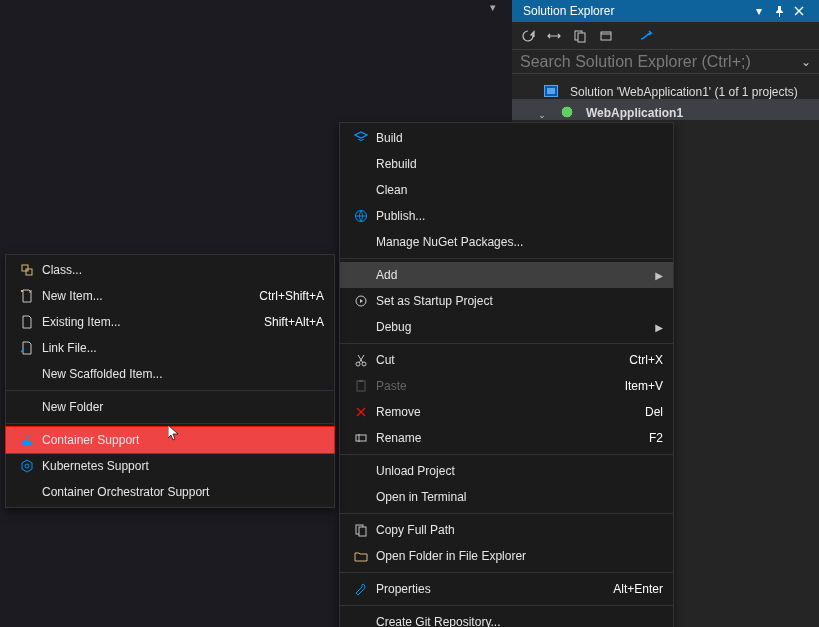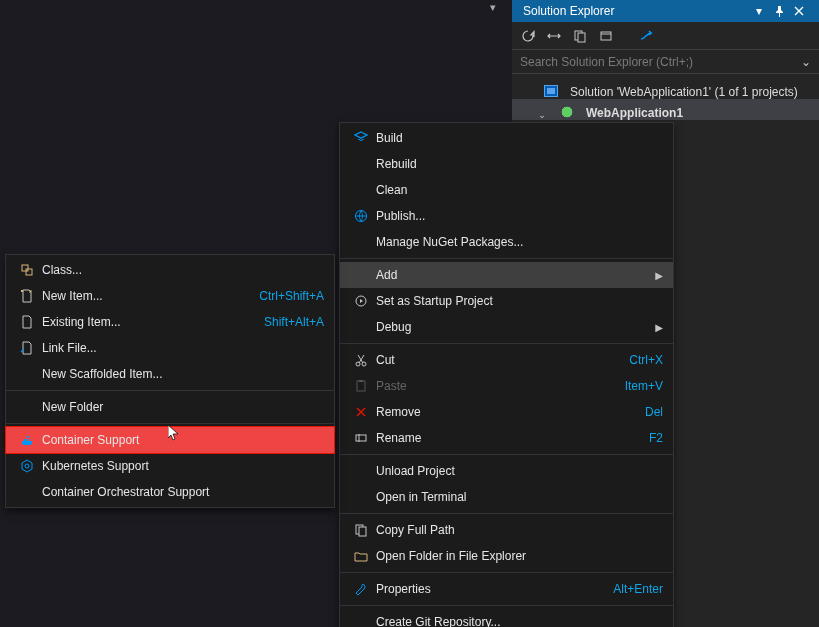--- a/index.html
+++ b/index.html
@@ -9,42 +9,42 @@
   .editor{position:absolute;left:0;top:0;width:512px;height:627px;background:#1b1b21}
   .editor-tab-drop{position:absolute;left:490px;top:1px;color:#aaa;font-size:11px}
   
   .panel{position:absolute;left:512px;top:0;right:0;height:627px;background:#252526}
   .panel-title{height:22px;background:#0e639c;color:#fff;display:flex;align-items:center;padding:0 11px;font-size:12px}
   .panel-title .spacer{flex:1}
   .panel-title .tbtn{width:18px;height:18px;display:flex;align-items:center;justify-content:center;color:#fff;margin-left:2px}
   .toolbar{height:28px;background:#252526;border-bottom:1px solid #3e3e42;display:flex;align-items:center;padding:0 6px;gap:6px}
   .toolbar .icn{width:20px;height:20px;display:flex;align-items:center;justify-content:center;color:#c5c5c5}
   .search{height:24px;background:#252526;border-bottom:1px solid #3e3e42;display:flex;align-items:center;padding:0 8px;color:#888}
-  .search input{flex:1;background:transparent;border:none;outline:none;color:#eab308;font-size:12px}
+  .search input{flex:1;background:transparent;border:none;outline:none;color:#eab308;font-size:16px}
   .search input::placeholder{color:#7a7a7a}
   .search .chev{color:#c5c5c5;font-size:12px}
   .tree{padding:4px 0;color:#ddd}
   .tree-row{display:flex;align-items:flex-end;height:21px;padding-left:8px;gap:11px}
   .tree-row.sel{background:#3f3f46}
   .tree-row .exp{width:12px;text-align:center;color:#c5c5c5;font-size:9px}
   .tree-row .ticn{width:16px;height:16px;display:flex;align-items:center;justify-content:center}
   .tree-row.l2{padding-left:24px}
   .tree-row.l3{padding-left:60px}
   
   .sln-icn{background:#005dba;border:1px solid #5ba3e8;width:14px;height:12px;position:relative}
   .sln-icn::after{content:"";position:absolute;left:2px;top:2px;right:2px;bottom:2px;background:#5ba3e8}
   .csproj-icn{width:14px;height:14px;background:radial-gradient(circle at 50% 50%, #5fcf64 55%, transparent 56%);position:relative}
   
   .menu{position:absolute;background:#1b1b1c;border:1px solid #333337;box-shadow:0 4px 8px rgba(0,0,0,0.5);padding:2px 0}
   .menu.m1{left:339px;top:122px;width:335px}
   .mitem{height:26px;display:flex;align-items:center;padding:0 10px;color:#e6e6e6;position:relative}
   .mitem.hov{background:#3f3f40}
   .mitem .micn{width:22px;height:16px;display:flex;align-items:center;justify-content:center;color:#0097fb;margin-right:4px}
   .mitem .lbl{flex:1}
-  .mitem .sc{color:#0ea5e9}
+  .mitem .sc{color:#ffffff}
   .mitem .arrow{color:#c5c5c5;font-size:10px}
   .msep{height:1px;background:#333337;margin:3px 0}
   .mitem.dis{color:#656565}
   
   .menu.m2{left:5px;top:254px;width:330px}
   .menu.m2 .mitem.hl{background:#ef4444;outline:1px solid #e51400}
   
   svg{display:block}
   .cursor{position:absolute;left:168px;top:425px;width:12px;height:18px;pointer-events:none}
 </style>

